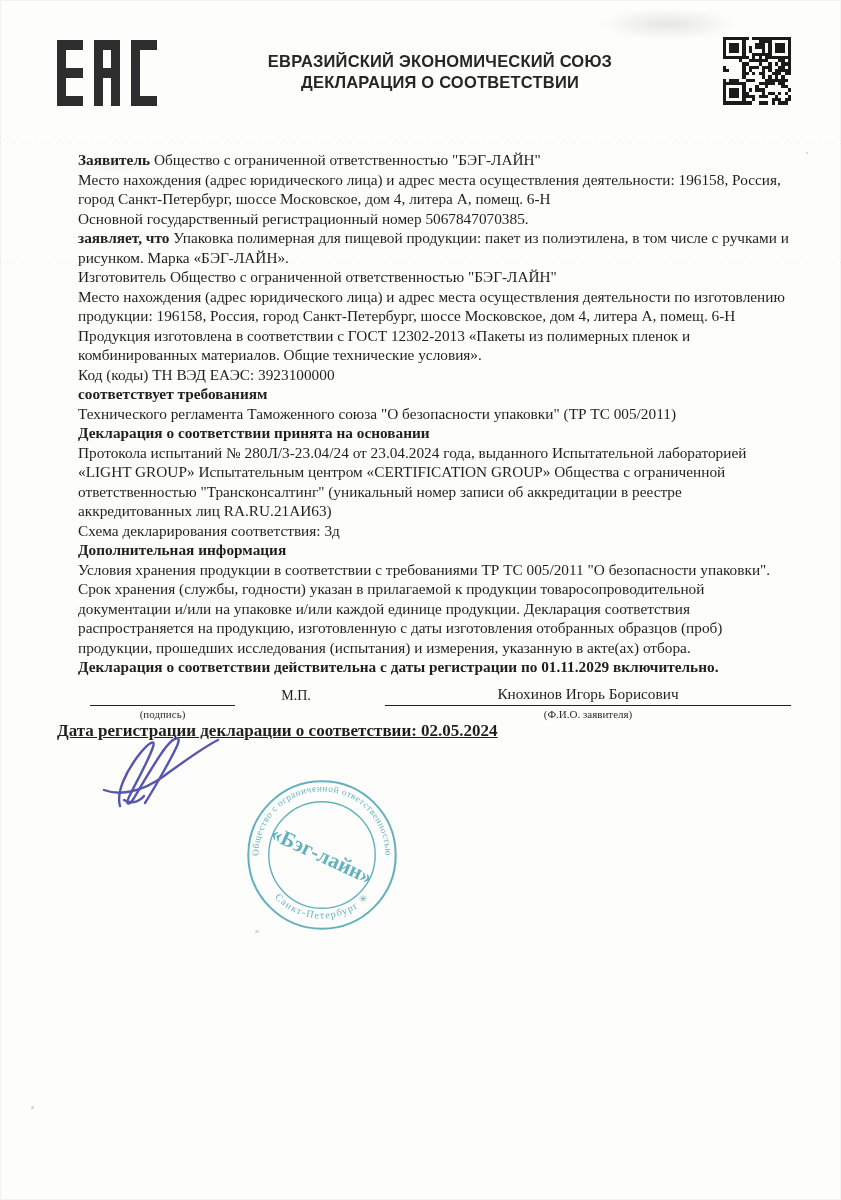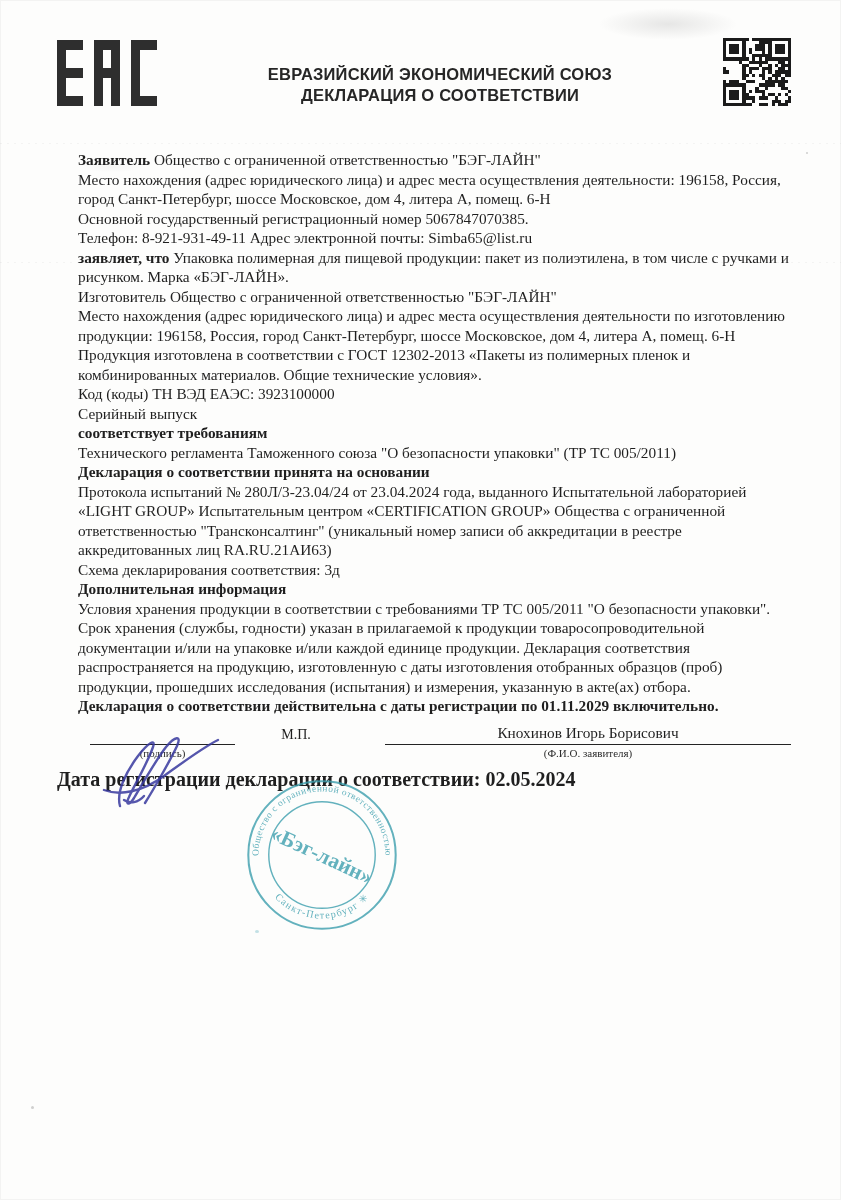--- a/index.html
+++ b/index.html
@@ -4,21 +4,21 @@
 <style>
   html,body{margin:0;padding:0;background:#e9e9e9;}
   .page{
     width:841px;height:1200px;position:relative;margin:0;
     background:#fdfdfc;overflow:hidden;
     font-family:"Liberation Serif", serif;color:#1f1f1f;
     box-shadow:inset 0 0 0 1px rgba(0,0,0,0.04);
   }
   .content{padding:30px 50px 0 57px;}
   
-  .hdr{display:flex;align-items:flex-end;}
+  .hdr{display:flex;align-items:center;}
   .eac-logo{width:100px;height:66px;margin-top:10px;flex:0 0 auto;}
   .eac-logo rect{fill:#2e2e2e;}
   .title-block{flex:1;text-align:center;margin-top:8px;
     font-family:"Liberation Sans", sans-serif;font-weight:bold;
     font-size:16.5px;line-height:1.28;color:#262626;letter-spacing:.2px;}
   .qr{width:68px;height:68px;margin-top:5px;flex:0 0 auto;
     display:grid;grid-template-columns:repeat(21,1fr);grid-template-rows:repeat(21,1fr);}
   .qr div{width:100%;height:100%;}
   .qr div.on{background:#1b1b1b;}
   
@@ -33,21 +33,21 @@
   .sig-row{display:flex;margin-top:6px;}
   .sig-col-left{width:145px;margin-left:33px;}
   .sig-col-mp{width:50px;margin-left:36px;}
   .sig-col-right{flex:1;margin-left:64px;}
   .sig-value{height:22px;text-align:center;font-size:15.3px;line-height:22px;}
   .u{border-bottom:1.6px solid #242424;}
   .sig-caption{text-align:center;font-size:11px;padding-top:2px;color:#2c2c2c;}
   .mp-label{font-size:14px;line-height:26px;text-align:center;}
   
   .reg1{margin-top:20px;font-weight:bold;font-size:15.3px;}
-  .reg2{margin-top:9px;font-weight:bold;font-size:20px;}
+  .reg2{margin-top:1px;font-weight:bold;font-size:17px;text-decoration:underline;}
   
   .overlay{position:absolute;pointer-events:none;}
   .sig-ink{left:90px;top:734px;width:165px;height:76px;}
   .stamp{left:235px;top:768px;width:174px;height:174px;opacity:.8;}
   .smudge1{left:598px;top:8px;width:140px;height:32px;
     background:radial-gradient(ellipse at 50% 50%,rgba(110,110,110,.16),rgba(110,110,110,0) 70%);}
   .smudge2{left:82px;top:162px;width:60px;height:10px;
     background:radial-gradient(ellipse at 50% 50%,rgba(120,120,120,.06),rgba(120,120,120,0) 75%);}
   .scanline{left:0;width:100%;height:1px;opacity:.35;
     background:repeating-linear-gradient(90deg,rgba(60,60,60,.14) 0 2px,transparent 2px 7px);}
@@ -520,29 +520,27 @@
           <div class="on"></div>
           <div class="on"></div>
           <div></div>
         </div>
     </div>
 
     <div class="bodytext">
       <p class="ln"><span class="b">Заявитель</span><span> Общество с ограниченной ответственностью "БЭГ-ЛАЙН"</span></p>
       <p class="ln">Место нахождения (адрес юридического лица) и адрес места осуществления деятельности: 196158, Россия, город Санкт-Петербург, шоссе Московское, дом 4, литера А, помещ. 6-Н</p>
       <p class="ln">Основной государственный регистрационный номер 5067847070385.</p>
-      <p class="ln">Телефон: 8-921-931-49-11 Адрес электронной почты: Simba65@list.ru</p>
 
       <p class="ln g2"><span class="b">заявляет, что</span><span> Упаковка полимерная для пищевой продукции: пакет из полиэтилена, в том числе с ручками и рисунком. Марка «БЭГ-ЛАЙН».</span></p>
       <p class="ln">Изготовитель Общество с ограниченной ответственностью "БЭГ-ЛАЙН"</p>
       <p class="ln">Место нахождения (адрес юридического лица) и адрес места осуществления деятельности по изготовлению продукции: 196158, Россия, город Санкт-Петербург, шоссе Московское, дом 4, литера А, помещ. 6-Н</p>
       <p class="ln">Продукция изготовлена в соответствии с ГОСТ 12302-2013 «Пакеты из полимерных пленок и комбинированных материалов. Общие технические условия».</p>
 
       <p class="ln g3">Код (коды) ТН ВЭД ЕАЭС: 3923100000</p>
-      <p class="ln">Серийный выпуск</p>
       <p class="ln b">соответствует требованиям</p>
       <p class="ln">Технического регламента Таможенного союза "О безопасности упаковки" (ТР ТС 005/2011)</p>
 
       <p class="ln b">Декларация о соответствии принята на основании</p>
       <p class="ln">Протокола испытаний № 280Л/3-23.04/24 от 23.04.2024 года, выданного Испытательной лабораторией «LIGHT GROUP» Испытательным центром «CERTIFICATION GROUP» Общества с ограниченной ответственностью "Трансконсалтинг" (уникальный номер записи об аккредитации в реестре аккредитованных лиц RA.RU.21АИ63)</p>
       <p class="ln">Схема декларирования соответствия: 3д</p>
 
       <p class="ln g5 b">Дополнительная информация</p>
       <p class="ln">Условия хранения продукции в соответствии с требованиями ТР ТС 005/2011 "О безопасности упаковки". Срок хранения (службы, годности) указан в прилагаемой к продукции товаросопроводительной документации и/или на упаковке и/или каждой единице продукции. Декларация соответствия распространяется на продукцию, изготовленную с даты изготовления отобранных образцов (проб) продукции, прошедших исследования (испытания) и измерения, указанную в акте(ах) отбора.</p>
 

